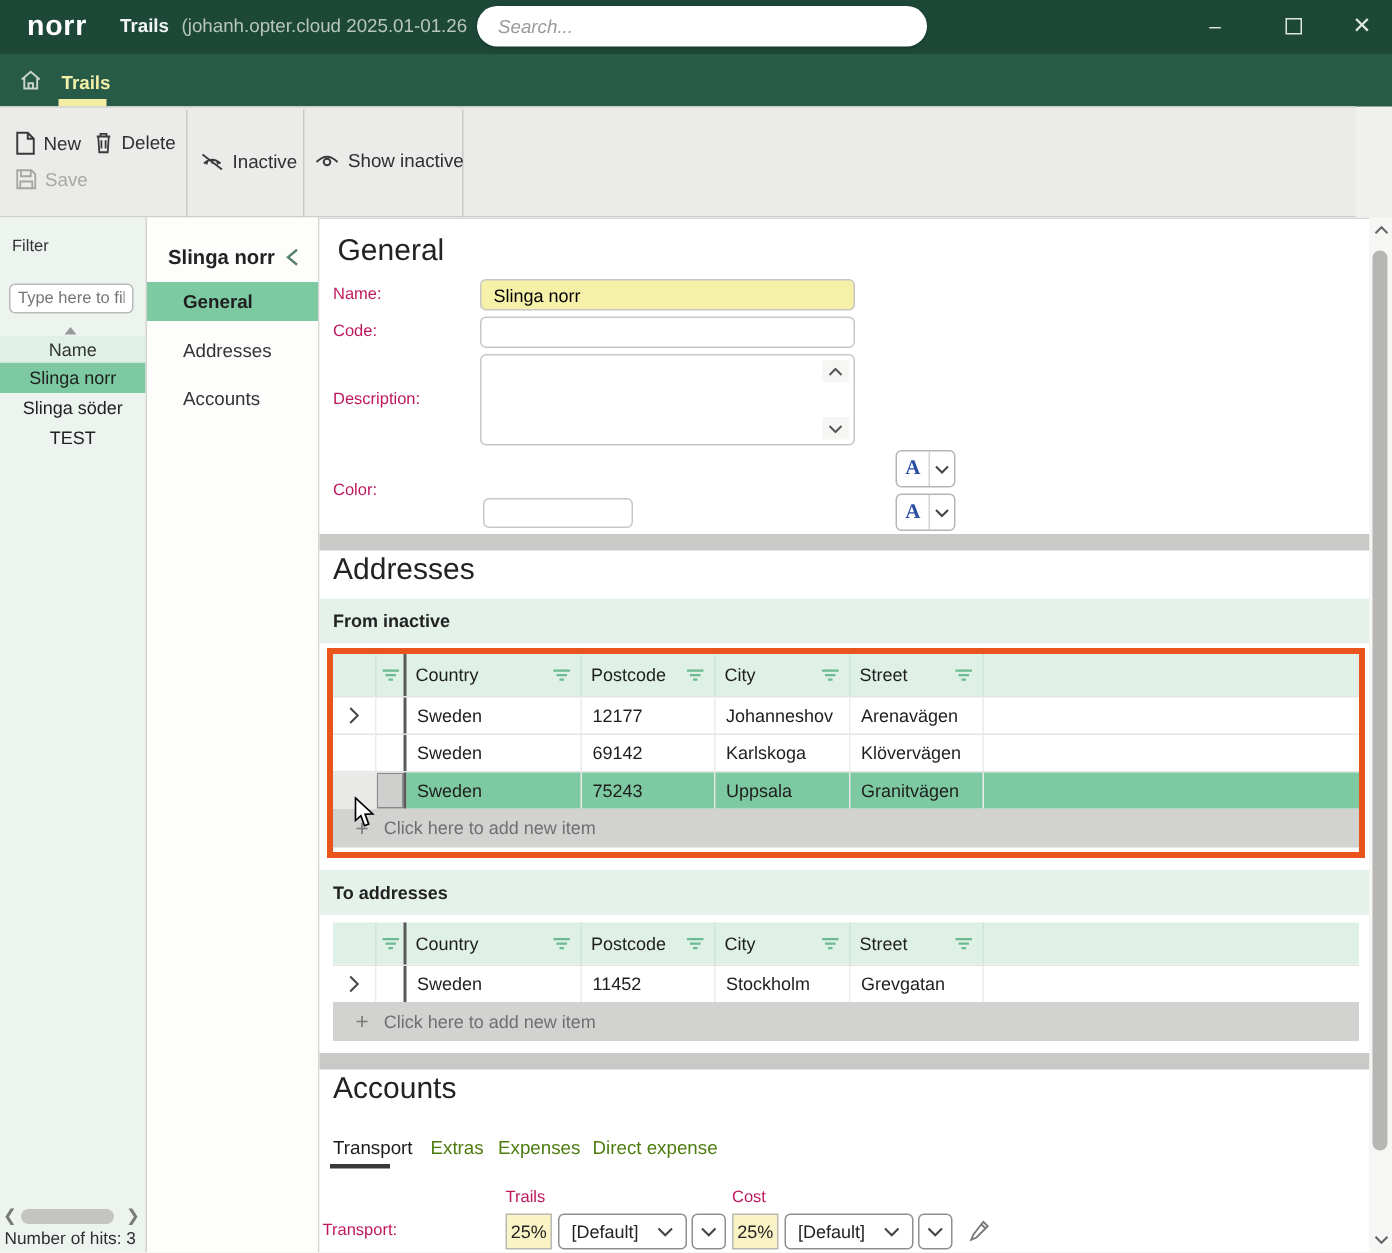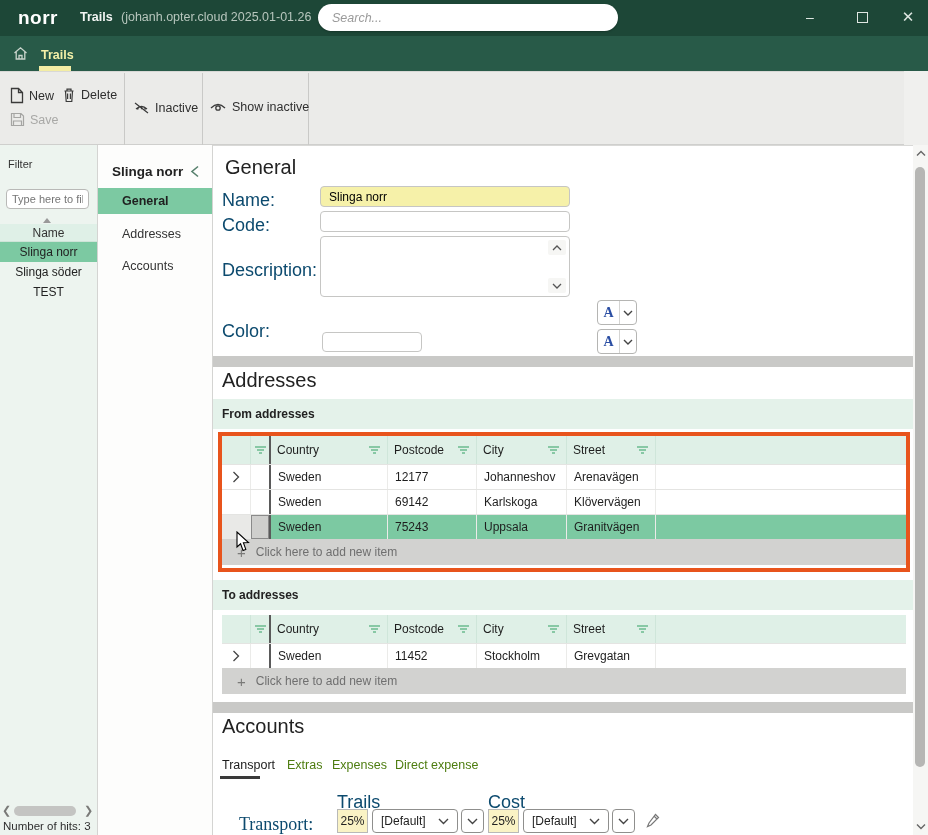--- a/index.html
+++ b/index.html
@@ -52,21 +52,21 @@
   .nav-panel { position:absolute; left:98px; top:145px; width:114px; height:690px; background:#fdfdfc; }
   .nav-title { position:absolute; left:14px; top:19px; font-size:13.5px; font-weight:bold; color:#222; }
   .nav-collapse { position:absolute; left:92px; top:20px; }
   .nav-item { position:absolute; left:0; width:114px; height:26px; line-height:26px; font-size:12.5px; color:#333; padding-left:24px; }
   .nav-item.sel { background:#7cc9a2; font-weight:bold; color:#1f1f1f; }
   .nav-selbar { position:absolute; left:2px; top:43px; width:6px; height:26px; background:#4a4a4a; }
 
   
   .content { position:absolute; left:213px; top:145px; width:700px; height:690px; background:#fff; border-top:1px solid #d9d9d7; }
   .h1 { position:absolute; font-size:20px; color:#222; }
-  .lbl { position:absolute; font-size:18px; color:#0c4a6e; }
+  .lbl { position:absolute; font-size:11px; color:#be185d; }
   .field { position:absolute; border:1px solid #c6c6c4; border-radius:4px; background:#fff; font-size:12px; padding:0 8px; font-family:"Liberation Sans", sans-serif; outline:none; }
   .field.yellow { background:#f6f1a9; }
   .descbox { position:absolute; left:107px; top:90px; width:250px; height:61px; border:1px solid #c6c6c4; border-radius:4px; background:#fff; }
   .spinbtn { position:absolute; width:18px; height:15px; display:flex; align-items:center; justify-content:center; background:#f6f6f4; border-radius:2px; }
   .abtn { position:absolute; width:40px; height:25px; border:1px solid #b5b5b3; border-radius:4px; background:#fff; display:flex; }
   .abtn .a { flex:1; display:flex; align-items:center; justify-content:center; font-family:"Liberation Serif", serif; font-weight:bold; color:#2b4ea3; font-size:14px; border-right:1px solid #d5d5d3; }
   .abtn .ch { width:16px; display:flex; align-items:center; justify-content:center; }
   .splitter { position:absolute; left:0; width:700px; height:11px; background:#c9c9c7; }
   .band { position:absolute; left:0; width:700px; height:30px; background:#e4f2ea; }
   .band span { position:absolute; left:9px; top:8px; font-size:12px; font-weight:bold; color:#222; }
@@ -231,21 +231,21 @@
           <svg width="10" height="6" viewBox="0 0 10 6">
             <polyline points="1,1 5,5 9,1" fill="none" stroke="#444" stroke-width="1.4"></polyline>
           </svg>
         </span>
     </div>
 
     <div class="splitter" style="top:210px"></div>
 
     <div class="h1" style="left:9px; top:223px;">Addresses</div>
     <div class="band" style="top:253px">
-      <span>From addresses</span>
+      <span>From inactive</span>
     </div>
 
     <div class="orangebox">
       <div class="atable" style="left:0; top:0; width:684px;">
         <div class="ahead">
           <div class="hcell w1"></div>
           <div class="hcell w2">
             <svg width="13" height="10" viewBox="0 0 13 10">
                 <path d="M1 2 H12 M3 5 H10 M5 8 H8" stroke="#6cba90" stroke-width="1.5"></path>
               </svg>
@@ -375,21 +375,21 @@
 
     <div class="h1" style="left:9px; top:569px;">Accounts</div>
     <div class="tab2 active" style="left:9px">Transport</div>
     <div class="tab2" style="left:74px">Extras</div>
     <div class="tab2" style="left:119px">Expenses</div>
     <div class="tab2" style="left:182px">Direct expense</div>
     <div class="tab2-underline"></div>
 
     <div class="lbl" style="left:124px; top:646px;">Trails</div>
     <div class="lbl" style="left:275px; top:646px;">Cost</div>
-    <div class="lbl" style="left:26px; top:668px;font-family:Liberation Serif, serif;">Transport:</div>
+    <div class="lbl" style="left:2px; top:668px;">Transport:</div>
 
     <div class="pctbox" style="left:124px">25%</div>
     <div class="ddown" style="left:159px">
       <span>[Default]</span>
       <svg width="11" height="7" viewBox="0 0 11 7">
           <polyline points="1,1 5.5,5.5 10,1" fill="none" stroke="#444" stroke-width="1.4"></polyline>
         </svg>
     </div>
     <div class="chbtn" style="left:248px">
       <svg width="11" height="7" viewBox="0 0 11 7">

